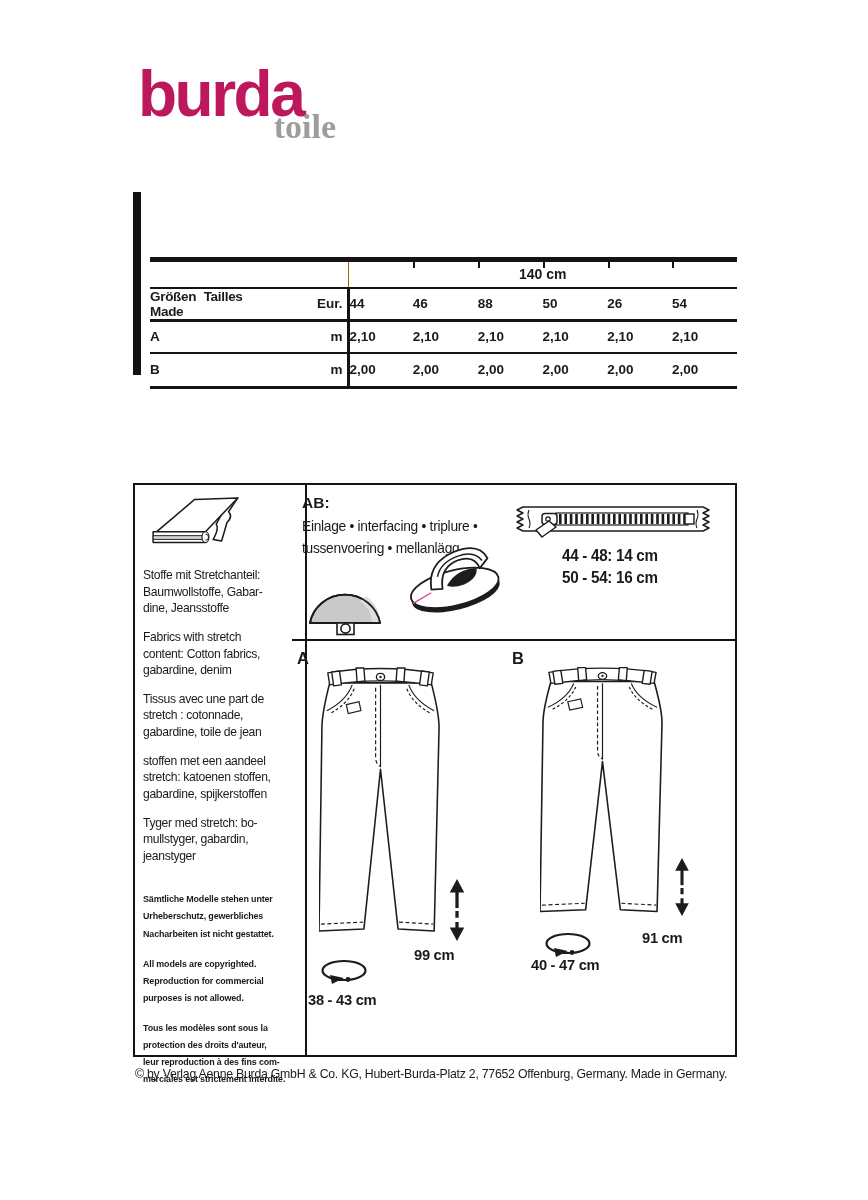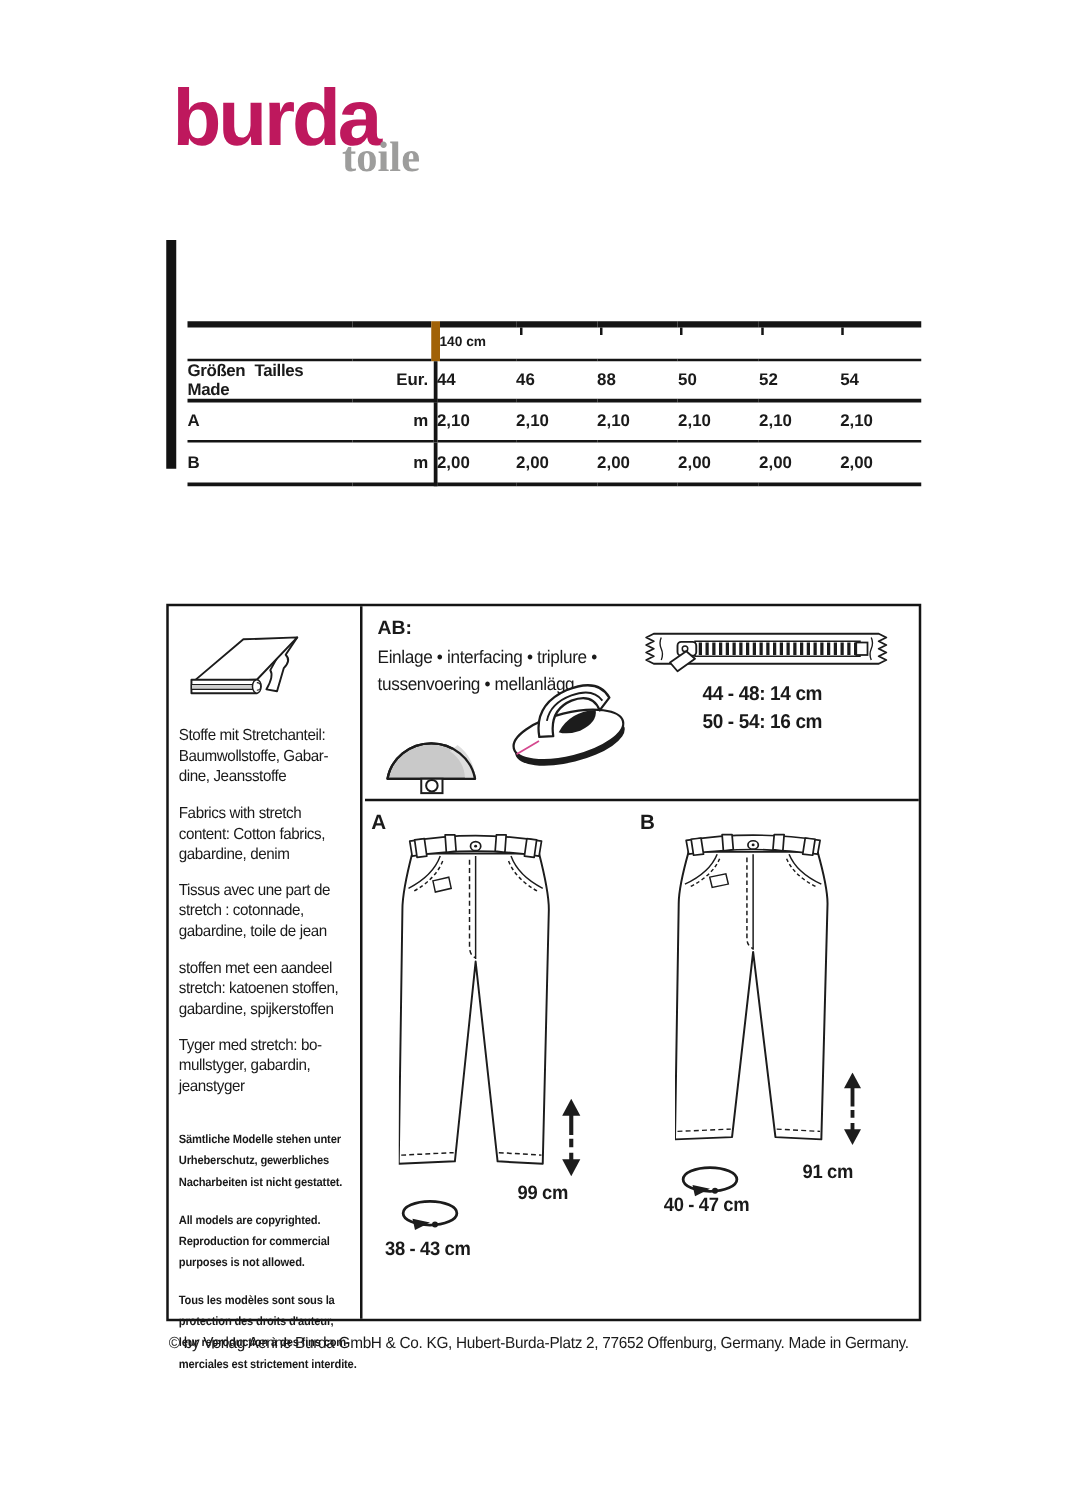--- a/index.html
+++ b/index.html
@@ -47,32 +47,32 @@
     font-weight:bold; font-size:13.5px;
   }
   .fabric-table td { padding:0; vertical-align:middle; }
   .fabric-table tr.row-width td { height:28px; border-top:5px solid #141414; border-bottom:2px solid #141414; }
   .fabric-table tr.row-sizes td { height:23px; border-bottom:3px solid #141414; }
   .fabric-table tr.row-a td { height:33px; border-bottom:2px solid #141414; }
   .fabric-table tr.row-b td { height:34px; border-bottom:3px solid #141414; }
   .cell-label { text-align:left; letter-spacing:-0.3px; word-spacing:4px; }
   .cell-unit { text-align:right; padding-right:4px !important; border-right:3px solid #141414; }
   .cell-size, .cell-val { text-align:left; }
-  .width-cell { position:relative; font-size:11px; border-left:7px solid #a16207; }
+  .width-cell { position:relative; text-align:center; font-size:14px; border-left:1px solid #a16207; }
   .width-cell .tick { position:absolute; top:0; width:2px; height:6px; background:#141414; }
   .t1{left:16.666%} .t2{left:33.333%} .t3{left:50%} .t4{left:66.666%} .t5{left:83.333%}
 
   
   .info-panel {
     position:absolute; left:133px; top:483px; width:604px; height:574px;
     border:2px solid #141414;
   }
   .sidebar {
-    position:absolute; left:0; top:0; bottom:0; width:155px;
-    border-right:2px solid #141414; padding:18px 0 0 8px; overflow:visible;
+    position:absolute; left:0; top:0; bottom:0; width:172px;
+    border-right:2px solid #141414; padding:6px 0 0 8px; overflow:visible;
   }
   .fabric-bolt { margin:2px 0 2px 4px; }
   .fabric-text {
     font-size:12.8px; line-height:1.3; letter-spacing:-0.35px; white-space:pre;
     margin:12px 0; transform:scaleX(0.95); transform-origin:0 0;
   }
   .copyright-group { margin-top:26px; }
   .copyright-text {
     font-size:9.6px; font-weight:bold; line-height:1.78; letter-spacing:-0.15px;
     white-space:pre; margin:13px 0; transform:scaleX(0.93); transform-origin:0 0;
@@ -155,21 +155,21 @@
         <span>140 cm</span>
       </td>
     </tr>
     <tr class="row-sizes">
       <td class="cell-label">Größen Tailles Made</td>
       <td class="cell-unit">Eur.</td>
       <td class="cell-size">44</td>
       <td class="cell-size">46</td>
       <td class="cell-size">88</td>
       <td class="cell-size">50</td>
-      <td class="cell-size">52</td>
+      <td class="cell-size">26</td>
       <td class="cell-size">54</td>
     </tr>
     <tr class="row-a">
       <td class="cell-label">A</td>
       <td class="cell-unit">m</td>
       <td class="cell-val">2,10</td>
       <td class="cell-val">2,10</td>
       <td class="cell-val">2,10</td>
       <td class="cell-val">2,10</td>
       <td class="cell-val">2,10</td>

